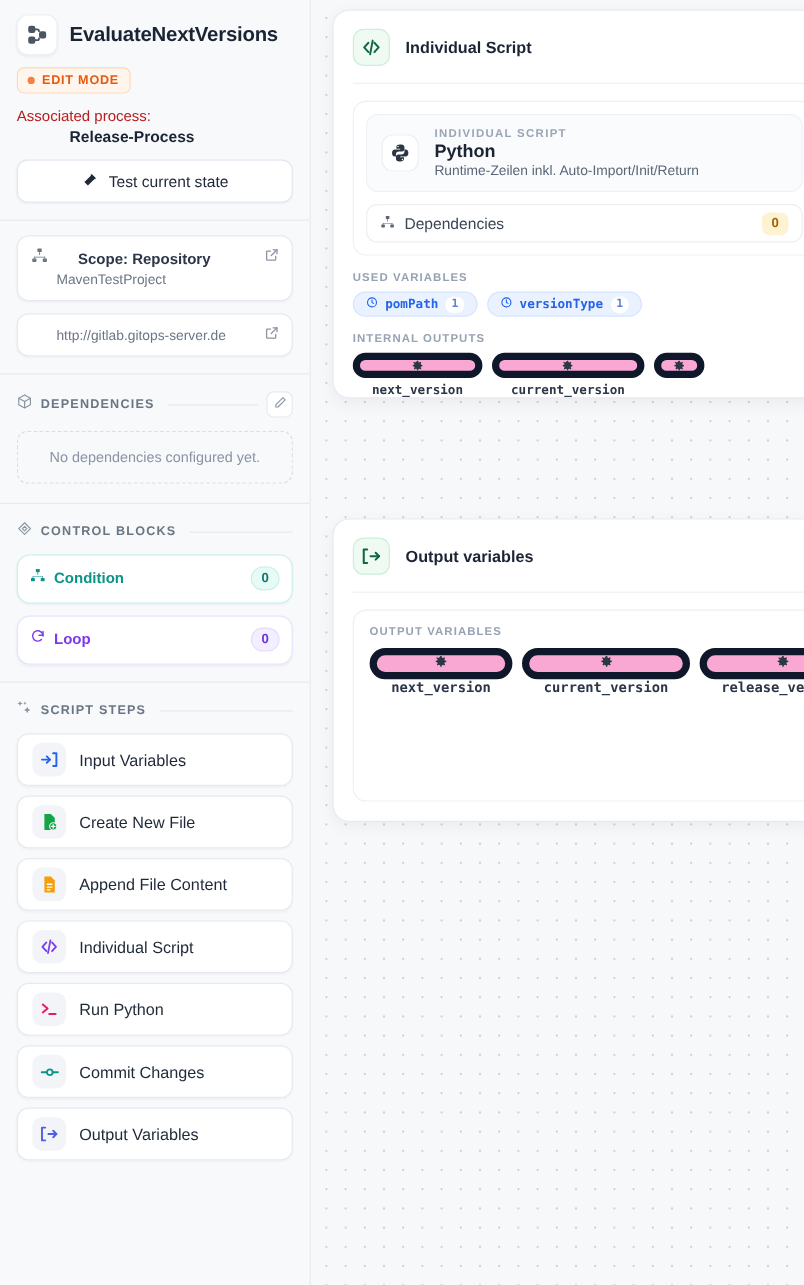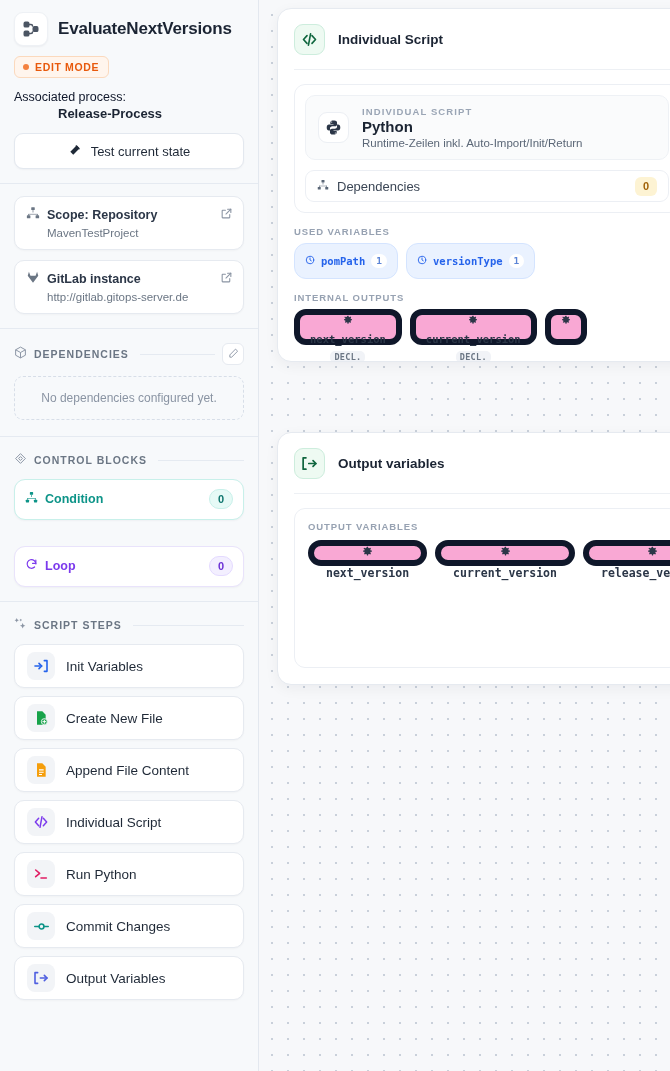--- a/index.html
+++ b/index.html
@@ -40,42 +40,42 @@
   }
   .edit-badge {
     margin-top: 10px;
     display: inline-flex; align-items: center; gap: 6px;
     background: #fff5ed; border: 1px solid #fbd9bd;
     color: #e8590c;
     font-size: 10.5px; font-weight: bold; letter-spacing: .65px;
     padding: 4px 9px 4px 8px; border-radius: 6px;
   }
   .edit-dot { width: 6px; height: 6px; border-radius: 50%; background: #f4813f; display:block; }
-  .assoc-label { margin-top: 12px; font-size: 12.5px; color: #0f172a; }
+  .assoc-label { margin-top: 12px; font-size: 12.5px; color: #b91c1c; }
   .assoc-value { margin-top: 2px; font-size: 13px; font-weight: bold; color: #1b2433; padding-left: 44px; }
 
   .btn-test {
     margin-top: 12px;
     width: 100%; height: 36px;
     background: #ffffff; border: 1px solid #e3e8ef; border-radius: 9px;
     display: flex; align-items: center; justify-content: center; gap: 9px;
     font-size: 13px; color: #1f2937; font-weight: normal;
     box-shadow: 0 1px 2px rgba(16,24,40,.04);
     cursor: pointer;
   }
 
   
   .sb-info { padding: 12px 14px 14px 14px; display: flex; flex-direction: column; gap: 10px; }
   .info-card {
     background: #fff; border: 1px solid #e6eaf0; border-radius: 10px;
     padding: 9px 11px 10px 11px; position: relative;
     box-shadow: 0 1px 2px rgba(16,24,40,.03);
     cursor: pointer;
   }
-  .info-head { display: flex; align-items: center; gap: 7px; }
+  .info-head { display: flex; align-items: center; gap: 25px; }
   .info-title { font-size: 12.5px; font-weight: bold; color: #2b3647; }
   .info-sub { margin-top: 3px; margin-left: 21px; font-size: 11.5px; color: #6b7684; }
   .ext-link { position: absolute; top: 9px; right: 10px; }
 
   
   .sec-head {
     display: flex; align-items: center; gap: 7px;
     padding: 14px 14px 0 14px;
   }
   .sec-title {
@@ -90,21 +90,21 @@
     cursor: pointer; flex: 0 0 auto;
   }
   .empty-deps {
     margin: 11px 14px 16px 14px;
     border: 1px dashed #d7dee8; border-radius: 9px;
     padding: 14px 0; text-align: center;
     font-size: 12px; color: #8a94a3;
   }
 
   
-  .ctrl-wrap { padding: 10px 14px 14px 14px; display: flex; flex-direction: column; gap: 26px; }
+  .ctrl-wrap { padding: 10px 14px 14px 14px; display: flex; flex-direction: column; gap: 10px; }
   .ctrl-card {
     background: #fff; border-radius: 11px; padding: 9px 10px 10px 10px;
     box-shadow: 0 1px 2px rgba(16,24,40,.04);
   }
   .ctrl-card.cond { border: 1px solid #c8f0ea; }
   .ctrl-card.loop { border: 1px solid #e9e3fb; }
   .ctrl-head { display: flex; align-items: center; justify-content: space-between; }
   .ctrl-left { display: flex; align-items: center; gap: 7px; }
   .ctrl-name { font-size: 12.5px; font-weight: bold; }
   .ctrl-name.cond { color: #0d9488; }
@@ -191,21 +191,21 @@
     display: flex; align-items: center; justify-content: center;
   }
 
   .grp-label {
     font-size: 9.5px; font-weight: bold; letter-spacing: .9px; color: #97a2b2;
     margin: 13px 0 6px 0;
   }
   .chip-row { display: flex; gap: 8px; flex-wrap: nowrap; }
   .chip {
     display: inline-flex; align-items: center; gap: 6px;
-    height: 36px; padding: 0 10px; border-radius: 12px;
+    height: 21px; padding: 0 10px; border-radius: 12px;
     font-family: "DejaVu Sans Mono", monospace;
     font-size: 10.5px; font-weight: bold; white-space: nowrap; flex: 0 0 auto;
     cursor: pointer;
   }
   .chip.used { background: #eaf2ff; border: 1px solid #d4e4ff; color: #2563eb; }
   .chip.out  { background: #f9a8d4; border: 6px solid #0f172a; color: #2b3647; flex-direction: column; }
   .chip-cnt {
     background: #ffffff; border-radius: 8px; padding: 0 5px;
     font-size: 9.5px; color: #5b84d6; line-height: 14px;
   }
@@ -287,28 +287,20 @@
         <span class="ext-link">
           <svg width="13" height="13" viewBox="0 0 24 24" fill="none" stroke="#8a94a3" stroke-width="2" stroke-linecap="round" stroke-linejoin="round">
             <path d="M14 4h6v6"></path>
               <path d="M20 4 L11 13"></path>
               <path d="M18 14v5a1 1 0 0 1-1 1H5a1 1 0 0 1-1-1V7a1 1 0 0 1 1-1h5"></path>
           </svg>
         </span>
       </div>
 
       <div class="info-card">
-        <div class="info-head">
-          <span>
-            <svg width="14" height="14" viewBox="0 0 24 24" fill="#6b7684">
-              <path d="M12 22 L3 10 l2-7 2.6 7h8.8L19 3l2 7z"></path>
-            </svg>
-          </span>
-          <span class="info-title">GitLab instance</span>
-        </div>
         <div class="info-sub">http://gitlab.gitops-server.de</div>
         <span class="ext-link">
           <svg width="13" height="13" viewBox="0 0 24 24" fill="none" stroke="#8a94a3" stroke-width="2" stroke-linecap="round" stroke-linejoin="round">
             <path d="M14 4h6v6"></path>
               <path d="M20 4 L11 13"></path>
               <path d="M18 14v5a1 1 0 0 1-1 1H5a1 1 0 0 1-1-1V7a1 1 0 0 1 1-1h5"></path>
           </svg>
         </span>
       </div>
     </div>
@@ -402,21 +394,21 @@
     <div class="steps-wrap">
 
       <div class="step-item">
         <span class="step-ico">
           <svg width="16" height="16" viewBox="0 0 24 24" fill="none" stroke="#2563eb" stroke-width="2.4" stroke-linecap="round" stroke-linejoin="round">
             <path d="M3 12h10"></path>
               <path d="M9 8l4 4-4 4"></path>
               <path d="M17 4h4v16h-4"></path>
           </svg>
         </span>
-        <span class="step-label">Init Variables</span>
+        <span class="step-label">Input Variables</span>
       </div>
 
       <div class="step-item">
         <span class="step-ico">
           <svg width="16" height="16" viewBox="0 0 24 24" fill="#17a34a">
             <path d="M6 2h8l5 5v15H6z"></path>
             <circle cx="17" cy="17.5" r="4.5" fill="#17a34a" stroke="#f2f4f7" stroke-width="1.4"></circle>
             <path d="M17 15.2v4.6M14.7 17.5h4.6" stroke="#fff" stroke-width="1.5" stroke-linecap="round"></path>
           </svg>
         </span>

